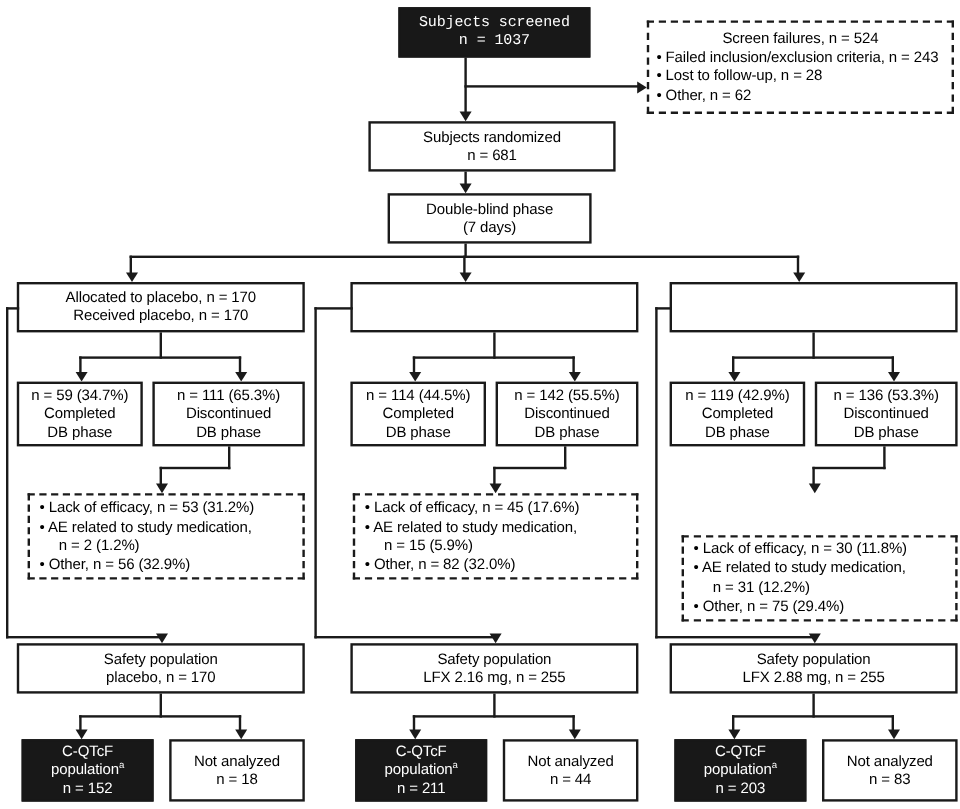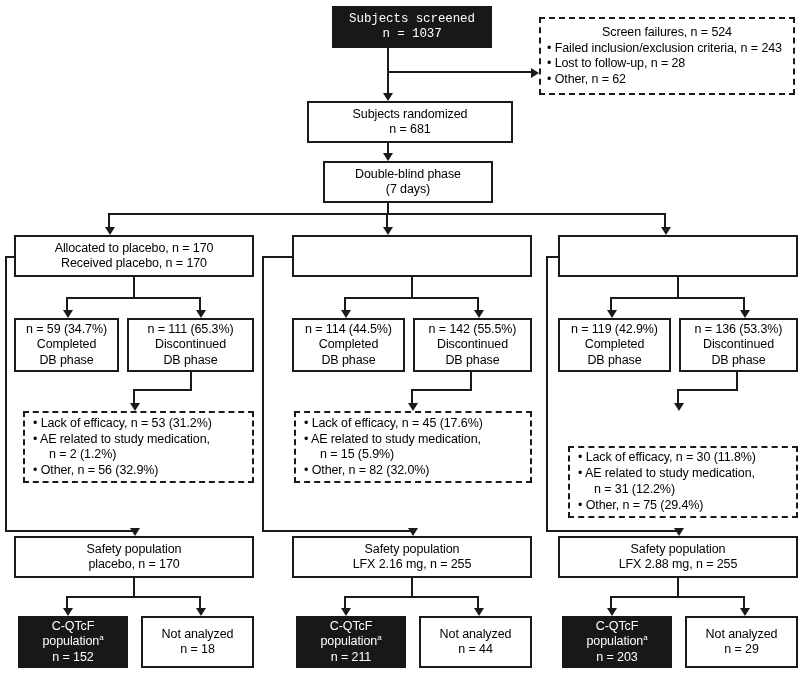--- a/index.html
+++ b/index.html
@@ -287,16 +287,16 @@
   <div class="arrow-d" style="left:607px; top:608px;"></div>
   <div class="arrow-d" style="left:740px; top:608px;"></div>
 
   <div class="box solid-dark" style="left:562px; top:616px; width:110px; height:52px;">
     <span class="ln">C-QTcF</span>
     <span class="ln"><span>population</span><sup>a</sup></span>
     <span class="ln">n = 203</span>
   </div>
   <div class="box" style="left:685px; top:616px; width:113px; height:52px;">
     <span class="ln">Not analyzed</span>
-    <span class="ln">n = 29</span>
+    <span class="ln">n = 83</span>
   </div>
 
 </div>
 
 </body></html>

